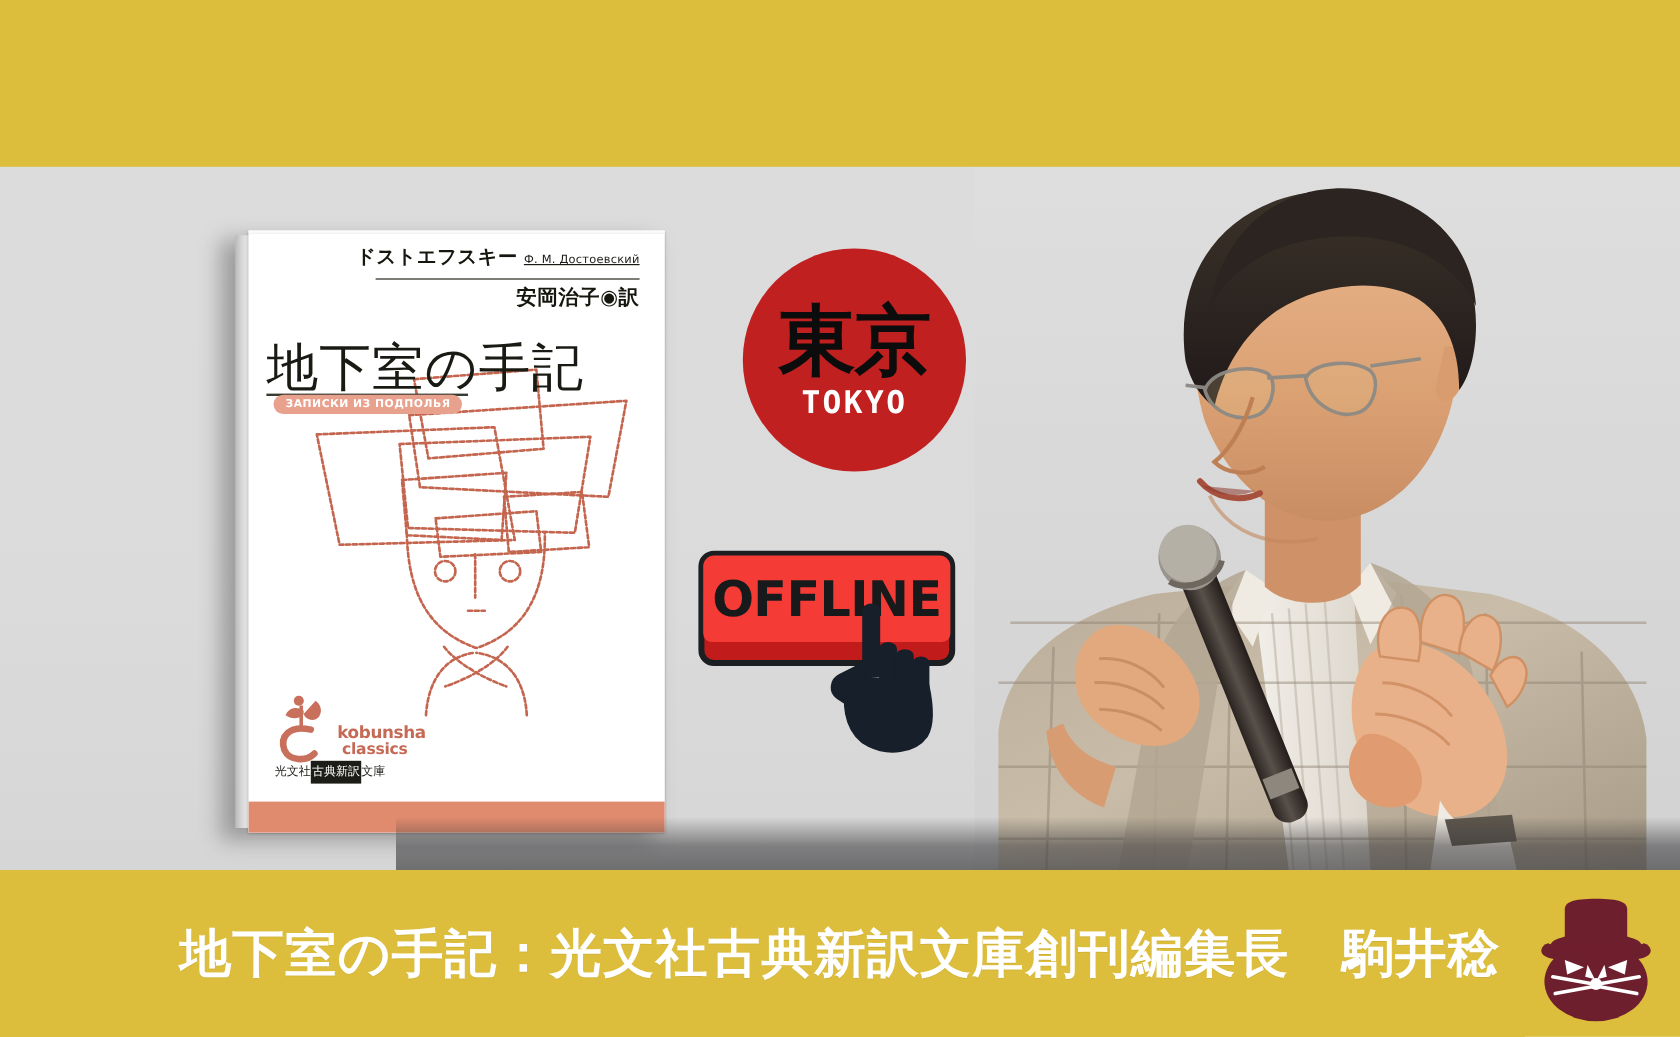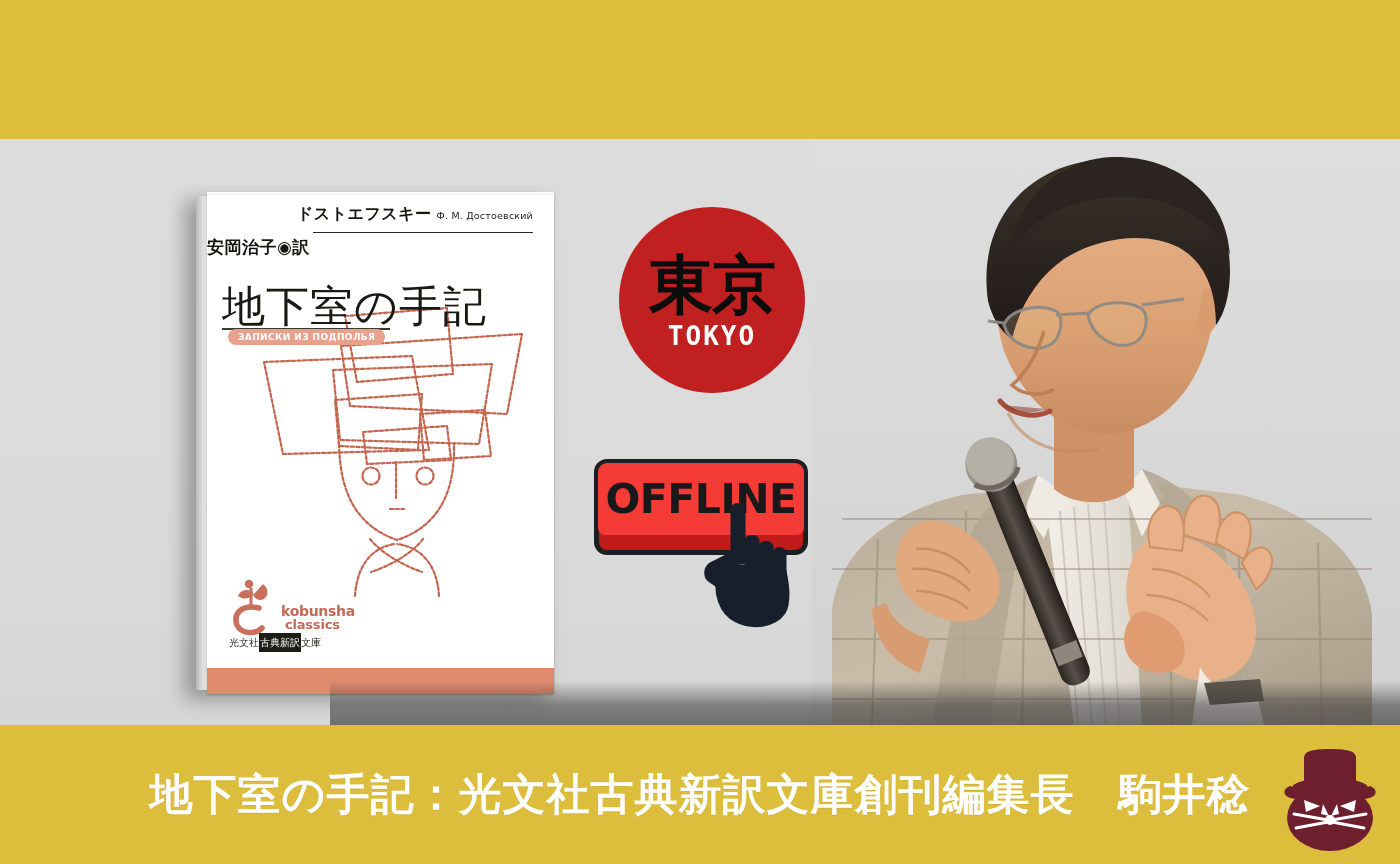--- a/index.html
+++ b/index.html
@@ -72,26 +72,27 @@
   }
   .bk-author-jp{
     font-family:"DejaVu Sans","Liberation Sans",sans-serif;
     font-weight:700; font-size:16px; letter-spacing:.5px; color:#16160f;
     display:inline-block; vertical-align:baseline;
   }
   .bk-author-ru{
     font-size:9.5px; color:#1b1b16; letter-spacing:.2px;
     display:inline-block; vertical-align:baseline; margin-left:5px;
     font-family:"DejaVu Sans","Liberation Sans",sans-serif;
+    text-decoration:underline;
   }
   .bk-rule{
     position:absolute; left:106px; top:40px; width:220px; height:1px; background:#2a2a22;
   }
   .bk-translator{
-    position:absolute; left:0; top:44px; width:326px; 
+    position:absolute; left:0; top:44px; width:326px; text-align:right;
     font-family:"DejaVu Sans","Liberation Sans",sans-serif;
     font-weight:700; font-size:17px; color:#16160f; letter-spacing:.5px;
   }
   .bk-title{
     position:absolute; left:15px; top:86px;
     font-family:"DejaVu Serif","Liberation Serif",serif;
     font-size:43px; color:#1a1a14; letter-spacing:1px;
     white-space:nowrap;
     text-align:center;
   }
@@ -147,21 +148,21 @@
     letter-spacing:-1px; margin-top:4px;
   }
   .tokyo-roman{
     font-family:"DejaVu Sans Mono","Liberation Mono",monospace;
     font-weight:700; font-size:26px; color:#ffffff; letter-spacing:2px;
     margin-top:4px;
   }
 
   
   .offline-wrap{
-    position:absolute; left:594px; top:459px; width:214px; height:112px;text-decoration:underline;
+    position:absolute; left:582px; top:459px; width:214px; height:112px;text-decoration:underline;
   }
   .offline-btn{
     position:absolute; left:0; top:0; width:214px; height:96px;
     background:#c21b1b;
     border:5px solid #1b1f22;
     border-radius:13px;
   }
   .offline-face{
     position:absolute; left:-1px; top:-1px; width:206px; height:72px;
     background:#f53b36;

